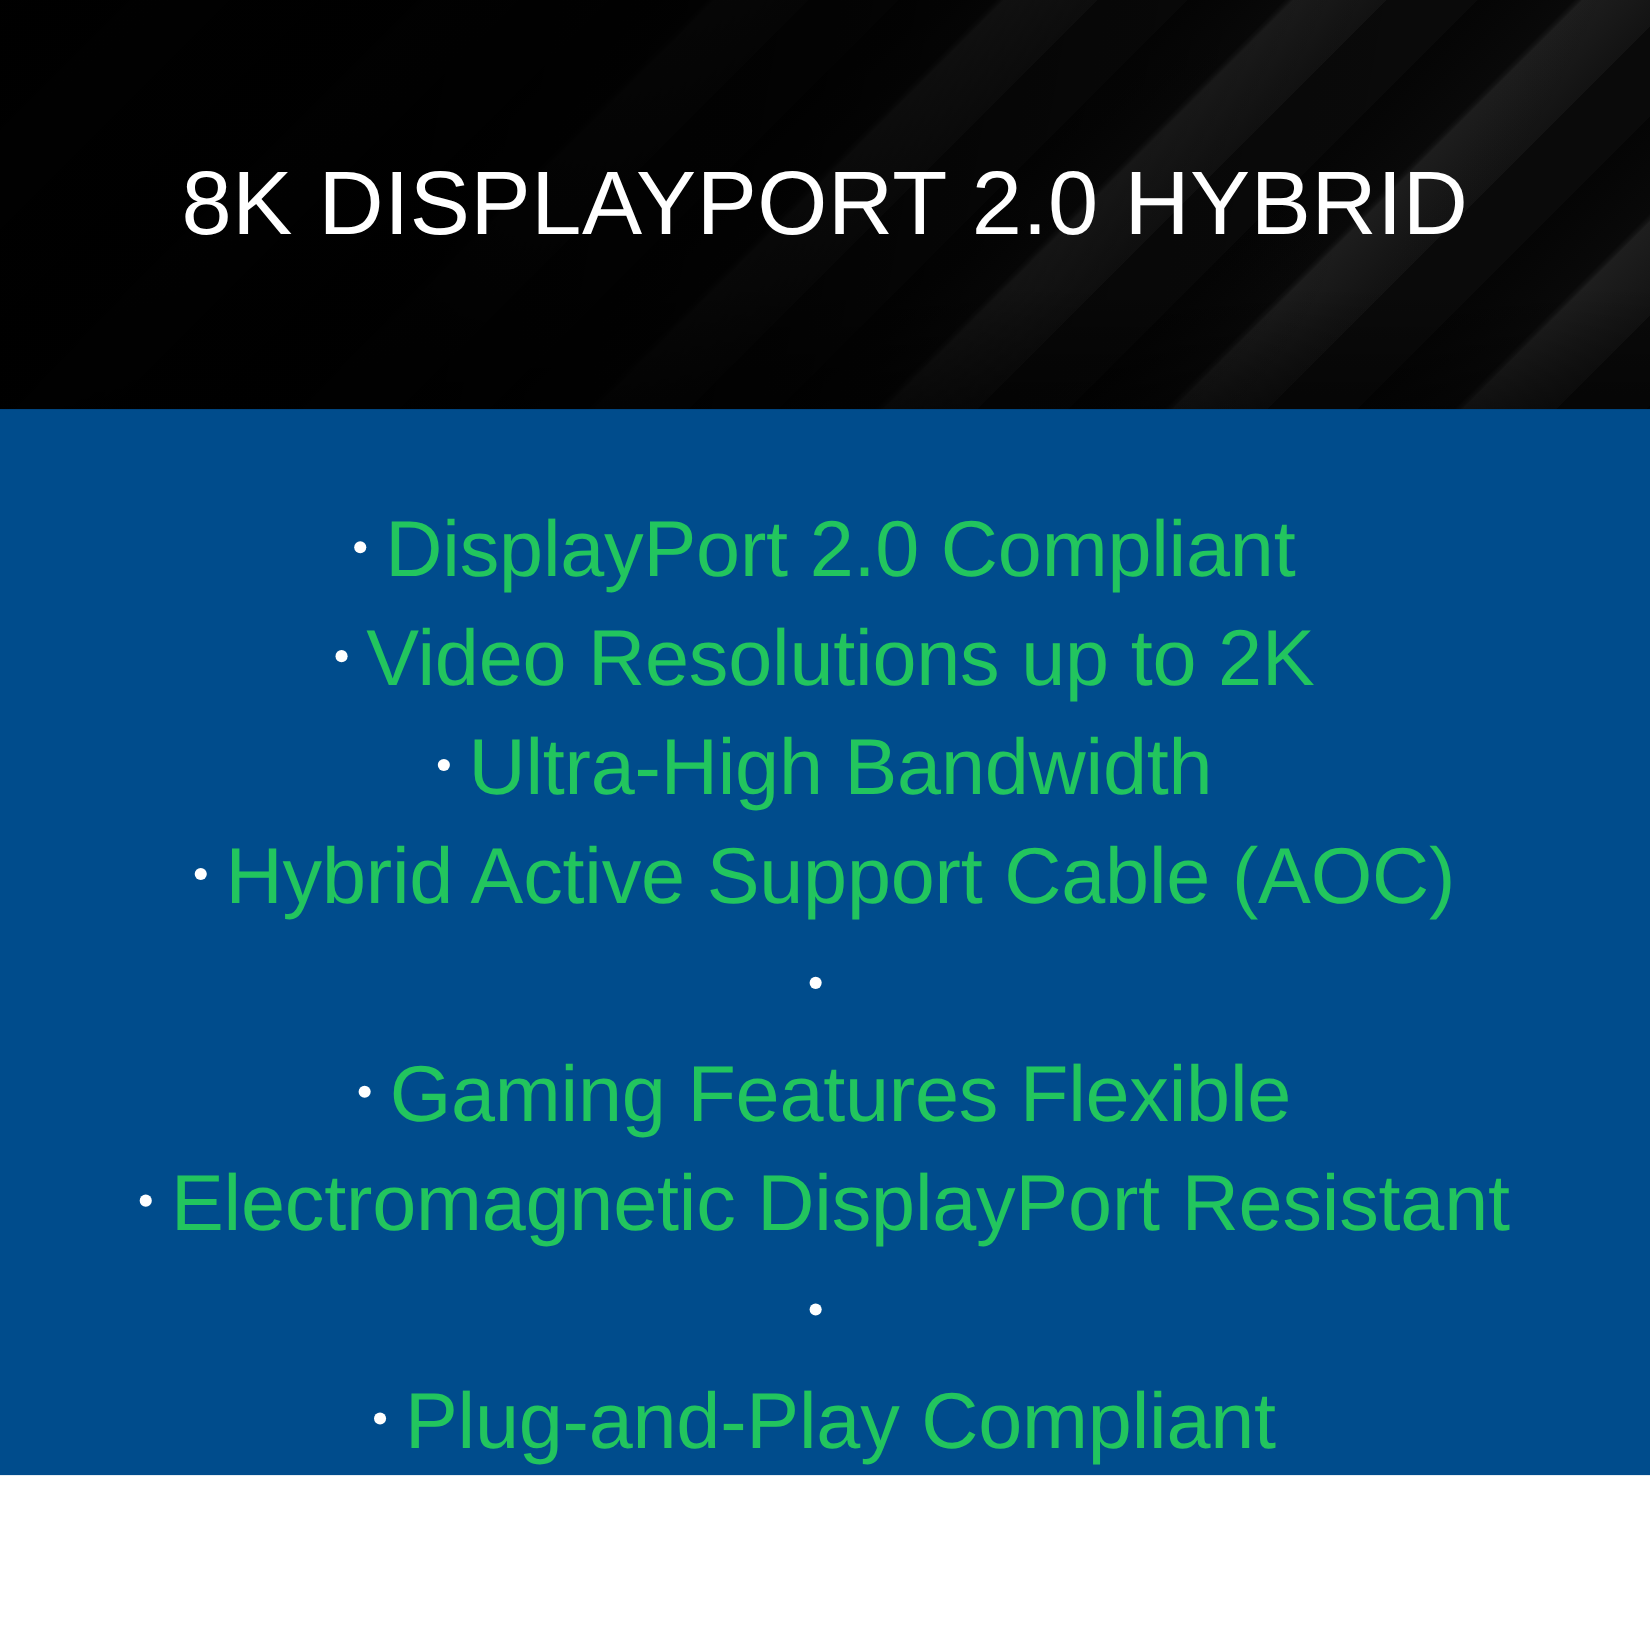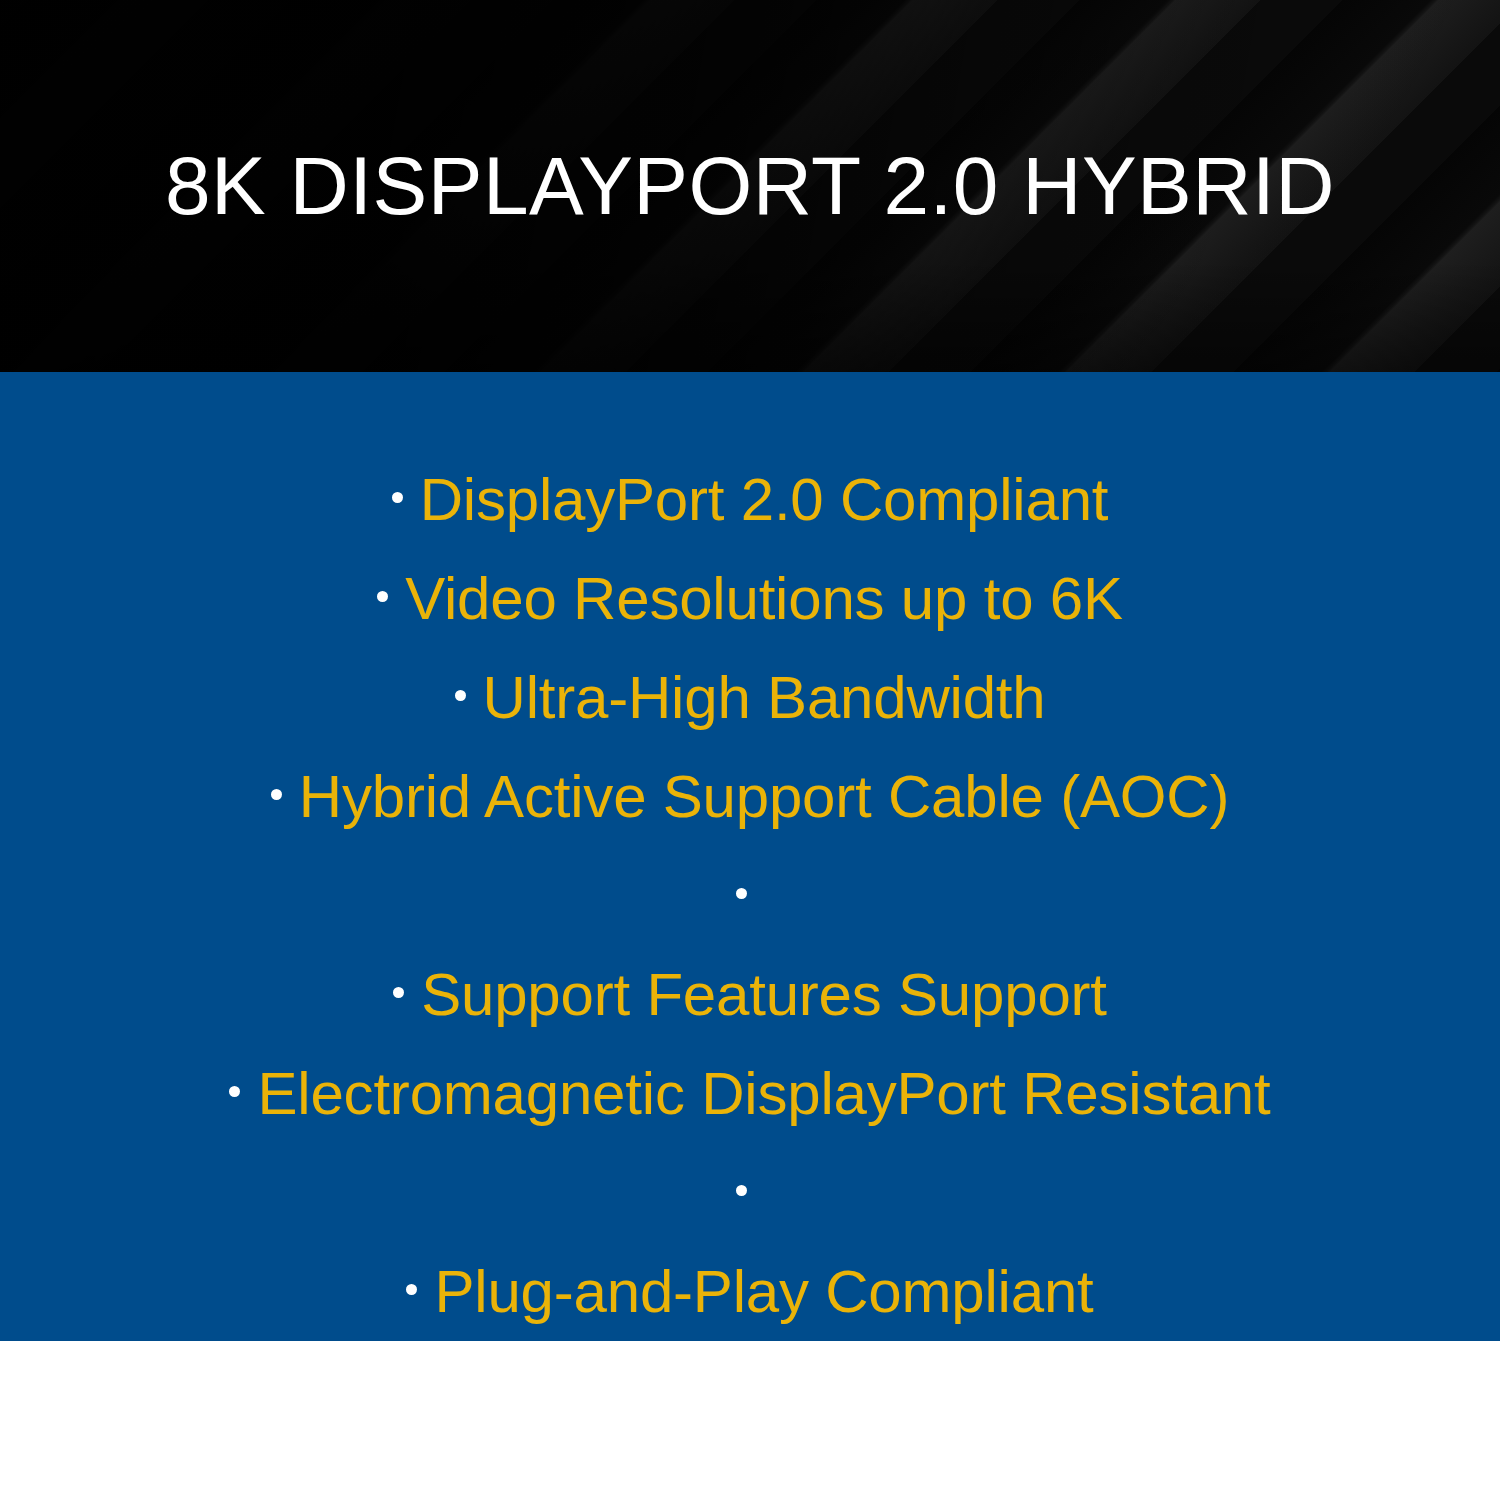--- a/index.html
+++ b/index.html
@@ -119,23 +119,23 @@
     height:11px;
     border-radius:50%;
     background:#ffffff;
     margin-right:17px;
     flex:0 0 auto;
     position:relative;
     top:-2px;
   }
 
   .feature-item .label {
-    color:#eab308;
+    color:#22c55e;
     font-family:"Liberation Sans", sans-serif;
-    font-size:60px;
+    font-size:72px;
     font-weight:400;
     letter-spacing:-0.2px;
     line-height:1;
   }
 </style>
 </head>
 <body>
 
 <div id="product-card">
 
@@ -150,40 +150,40 @@
 
   <section class="features">
 
     <div class="feature-item">
       <span class="dot"></span>
       <span class="label">DisplayPort 2.0 Compliant</span>
     </div>
 
     <div class="feature-item">
       <span class="dot"></span>
-      <span class="label">Video Resolutions up to 6K</span>
+      <span class="label">Video Resolutions up to 2K</span>
     </div>
 
     <div class="feature-item">
       <span class="dot"></span>
       <span class="label">Ultra-High Bandwidth</span>
     </div>
 
     <div class="feature-item">
       <span class="dot"></span>
       <span class="label">Hybrid Active Support Cable (AOC)</span>
     </div>
 
     <div class="feature-item">
       <span class="dot"></span>
     </div>
 
     <div class="feature-item">
       <span class="dot"></span>
-      <span class="label">Support Features Support</span>
+      <span class="label">Gaming Features Flexible</span>
     </div>
 
     <div class="feature-item">
       <span class="dot"></span>
       <span class="label">Electromagnetic DisplayPort Resistant</span>
     </div>
 
     <div class="feature-item">
       <span class="dot"></span>
     </div>

